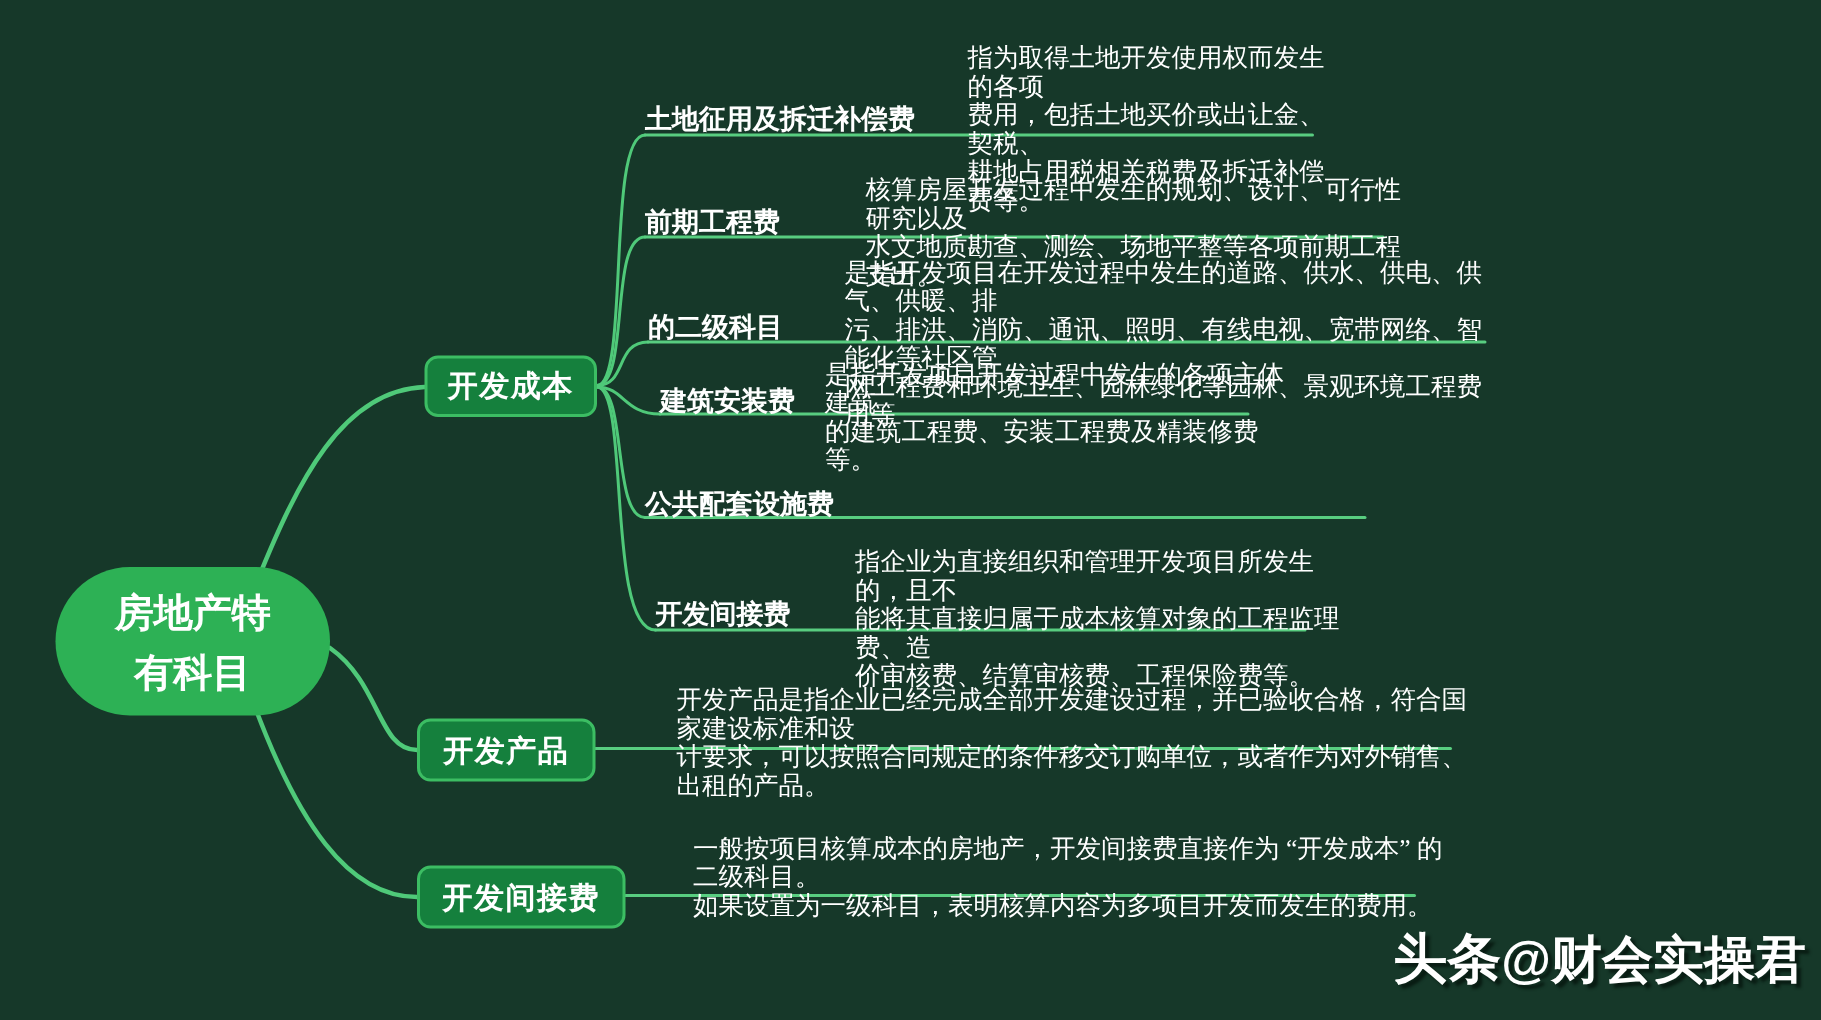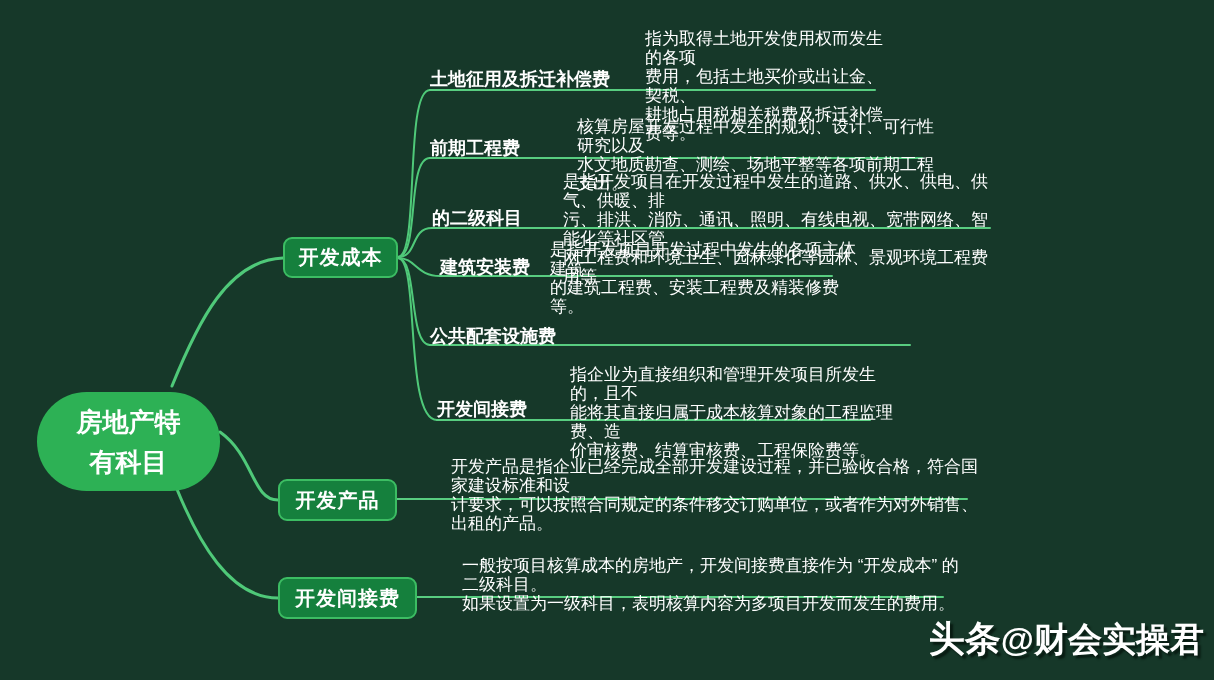--- a/index.html
+++ b/index.html
@@ -1,21 +1,21 @@
 <!DOCTYPE html>
 <html><head>
 <meta charset="utf-8">
 <style>
   html,body{margin:0;padding:0;background:#0d241b;}
   .stage{position:relative;width:1214px;height:680px;background:#163829;overflow:hidden;
          font-family:"Liberation Sans","DejaVu Sans",sans-serif;}
   .connectors{position:absolute;left:0;top:0;width:1214px;height:680px;}
   .title{position:absolute;left:110px;top:60px;color:#e8ee16;font-size:29px;font-weight:bold;
          line-height:57px;letter-spacing:2px;white-space:pre-line;}
-  .root{position:absolute;left:37px;top:392px;width:183px;height:99px;background:#2db155;
+  .root{position:absolute;left:37px;top:378px;width:183px;height:99px;background:#2db155;
         border-radius:52px;color:#ffffff;font-weight:bold;font-size:26px;line-height:40px;
         display:flex;align-items:center;justify-content:center;text-align:center;white-space:pre-line;}
   .node{position:absolute;border:2px solid #3cbd63;border-radius:9px;background:#15803d;
         color:#ffffff;font-weight:bold;font-size:20px;display:flex;align-items:center;
         justify-content:center;box-sizing:border-box;letter-spacing:1px;}
   .node-cost{left:283px;top:237px;width:115px;height:41px;}
   .node-product{left:278px;top:479px;width:119px;height:42px;}
   .node-indirect{left:278px;top:577px;width:139px;height:42px;}
   .clabel{position:absolute;color:#ffffff;font-weight:bold;font-size:18px;white-space:nowrap;}
   .cdesc{position:absolute;color:#ffffff;font-size:17px;line-height:19px;white-space:pre-line;}
@@ -87,20 +87,20 @@
   <div class="clabel" style="left:430px;top:324px;">公共配套设施费</div>
 
   <div class="clabel" style="left:437px;top:397px;">开发间接费</div>
   <div class="cdesc" style="left:570px;top:365px;width:330px;">指企业为直接组织和管理开发项目所发生的，且不
 能将其直接归属于成本核算对象的工程监理费、造
 价审核费、结算审核费、工程保险费等。</div>
 
   <div class="cdesc" style="left:451px;top:457px;width:530px;">开发产品是指企业已经完成全部开发建设过程，并已验收合格，符合国家建设标准和设
 计要求，可以按照合同规定的条件移交订购单位，或者作为对外销售、出租的产品。</div>
 
-  <div class="cdesc" style="left:462px;top:556px;width:500px;">一般按项目核算成本的房地产，开发间接费直接作为 “开发成本” 的二级科目。
+  <div class="cdesc" style="left:462px;top:556px;width:500px;font-family:Liberation Serif, serif;">一般按项目核算成本的房地产，开发间接费直接作为 “开发成本” 的二级科目。
 如果设置为一级科目，表明核算内容为多项目开发而发生的费用。</div>
 
   <div class="watermark">
     <span class="brand">头条</span><span class="handle">@财会实操君</span>
   </div>
 
 </div>
 
 </body></html>

